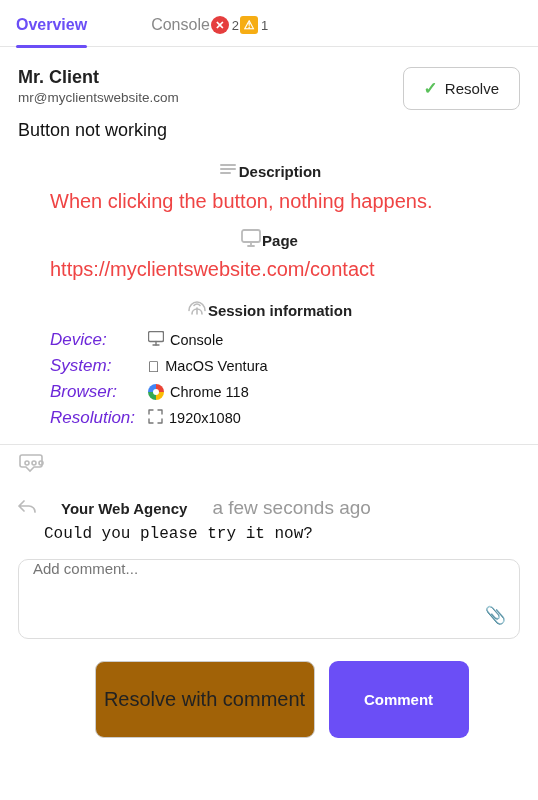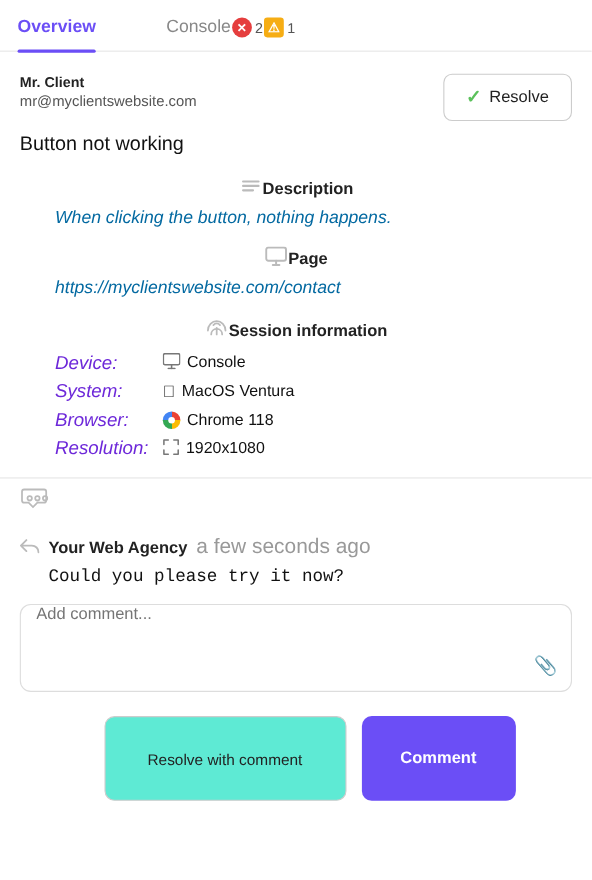--- a/index.html
+++ b/index.html
@@ -72,21 +72,21 @@
 
     
     .header-row {
       display: flex;
       justify-content: space-between;
       align-items: flex-start;
       margin-bottom: 10px;
     }
     .user-info .name {
       font-weight: 700;
-      font-size: 13px;
+      font-size: 18px;
     }
     .user-info .email {
       font-size: 13.5px;
       color: #555;
       margin-top: 2px;
     }
     .resolve-btn {
       display: flex;
       align-items: center;
       gap: 7px;
@@ -127,23 +127,22 @@
       font-size: 18px;
       min-width: 22px;
       text-align: center;
     }
     .section-header .section-title {
       font-weight: 700;
       font-size: 15px;
     }
     .section-body {
       padding-left: 32px;
-      color: #0369a1;
-      font-size: 16px;
-      font-style: italic;
+      color: #ef4444;
+      font-size: 20px;
     }
 
     
     .session-table {
       padding-left: 32px;
       margin-top: 4px;
     }
     .session-row {
       display: flex;
       align-items: center;
@@ -185,21 +184,21 @@
       font-size: 22px;
       color: #bbb;
     }
 
     .comment-entry {
       margin-bottom: 16px;
     }
     .comment-meta {
       display: flex;
       align-items: center;
-      gap: 8px;
+      gap: 25px;
       margin-bottom: 6px;
     }
     .reply-icon {
       color: #bbb;
       font-size: 16px;
     }
     .comment-author {
       font-weight: 600;
       font-size: 15px;
     }
@@ -250,22 +249,22 @@
       justify-content: center;
       gap: 14px;
       padding: 10px 18px 16px;
     }
     .btn-resolve-comment {
       flex: 1;
       max-width: 220px;
       padding: 13px 0;
       border: 1.5px solid #ccc;
       border-radius: 9px;
-      background: #5eead4;
-      font-size: 14px;
+      background: #a16207;
+      font-size: 20px;
       color: #222;
       cursor: pointer;
       font-weight: 500;
       margin-left: 25px;
     }
     .btn-comment {
       flex: 1;
       max-width: 140px;
       padding: 30px 0;
       border: none;

